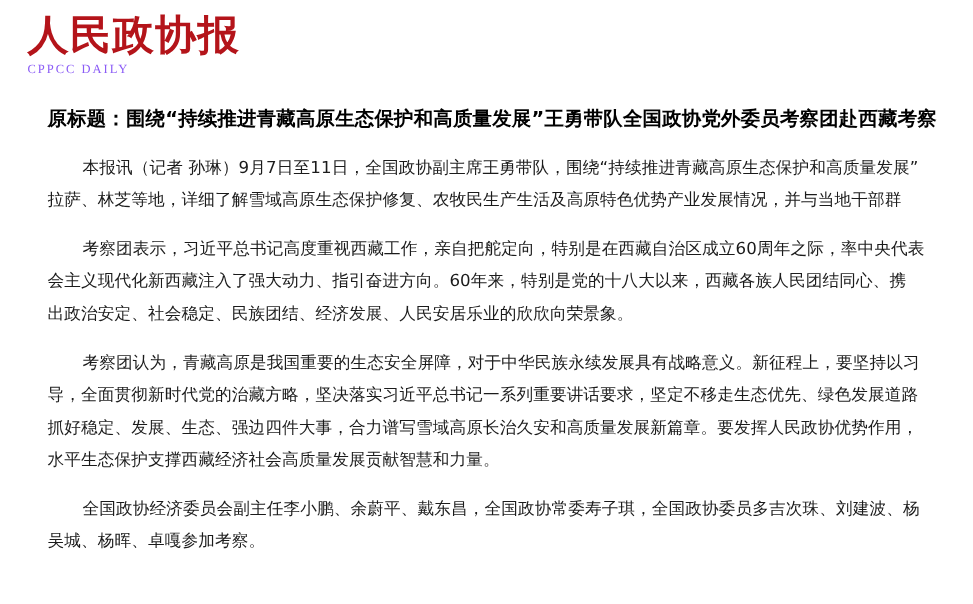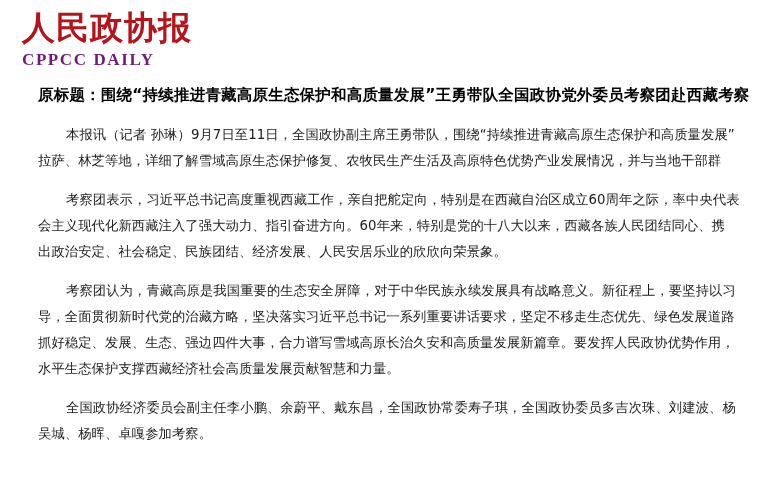--- a/index.html
+++ b/index.html
@@ -33,24 +33,24 @@
     font-weight: bold;
     font-size: 33px;
     line-height: 36px;
     color: #b4141a;
     letter-spacing: 1px;
     white-space: nowrap;
   }
   .masthead-sub {
     margin-top: 4px;
     font-family: "Liberation Serif", serif;
-    font-size: 17px;
+    font-size: 10px;
     letter-spacing: 1.6px;
-    color: #701a75;
-    font-weight: bold;
+    color: #8b5cf6;
+    font-weight: normal;
     white-space: nowrap;
   }
 
   
   .article {
     position: absolute;
     left: 38px;
     top: 84px;
     right: 0;
     width: 760px;

